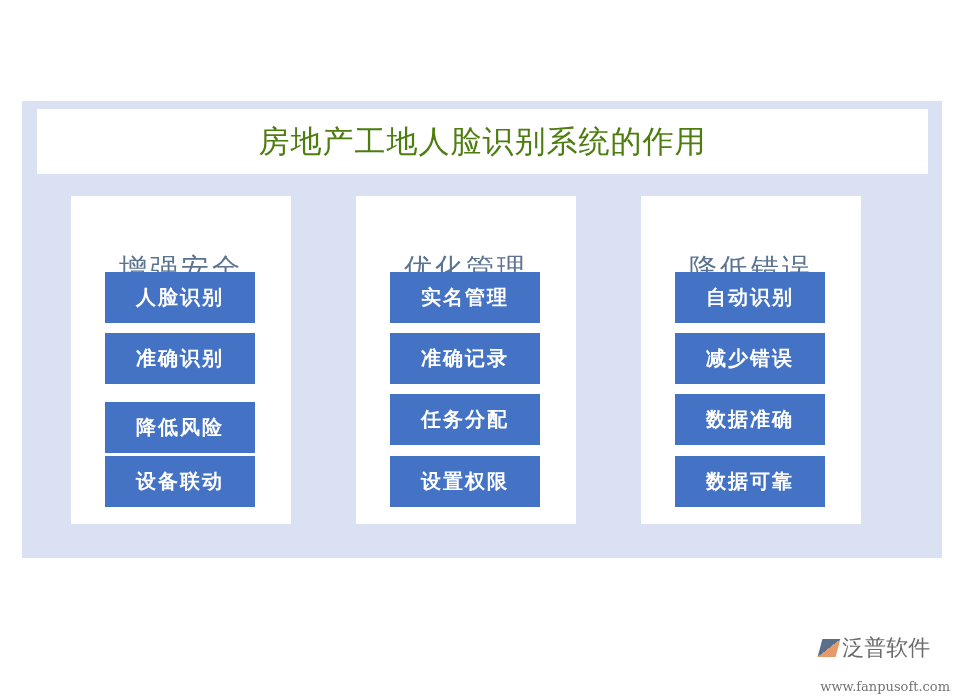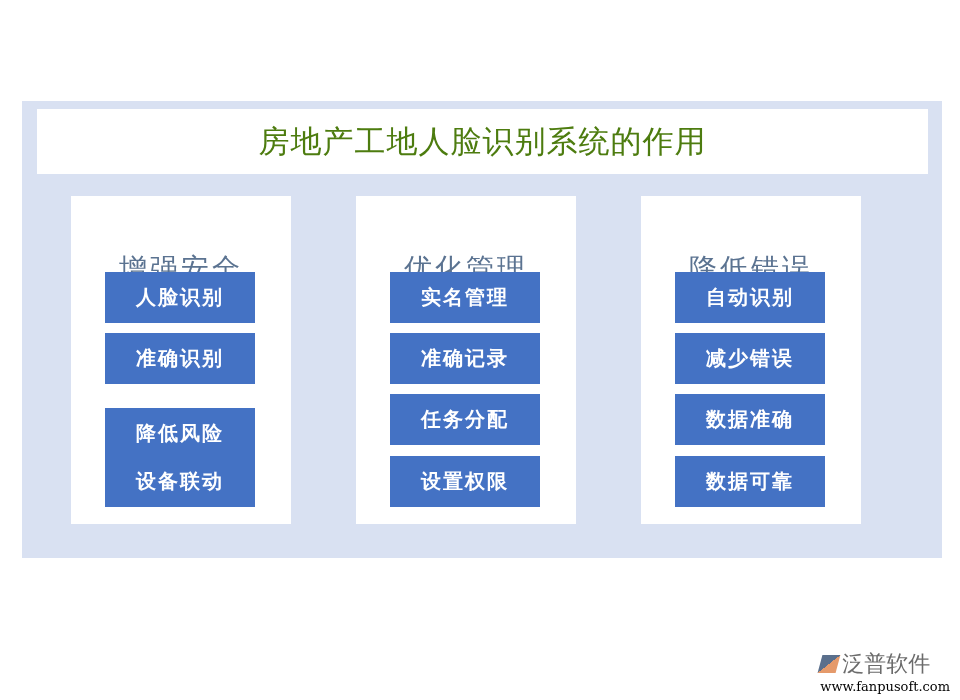--- a/index.html
+++ b/index.html
@@ -5,36 +5,36 @@
   html,body{margin:0;padding:0;background:#fff;}
   body{width:960px;height:700px;position:relative;overflow:hidden;font-family:"DejaVu Serif","Liberation Serif",serif;}
   .outer{position:absolute;left:22px;top:101px;width:920px;height:457px;background:#d9e1f2;}
   .title-box{position:absolute;left:37px;top:109px;width:891px;height:65px;background:#fff;display:flex;align-items:center;justify-content:center;}
   .title{font-size:31px;color:#4d7c0f;letter-spacing:1px;font-family:Liberation Serif, serif;}
   .panel{position:absolute;top:196px;width:220px;height:328px;background:#fff;}
   .panel-title{position:absolute;left:0;right:0;top:18px;text-align:center;font-size:28px;color:#5b7391;letter-spacing:3px;margin-top:36px;}
   .btn{position:absolute;left:34px;width:150px;height:51px;background:#4472c4;color:#ffffff;font-size:20px;font-weight:bold;display:flex;align-items:center;justify-content:center;letter-spacing:2px;}
   .wm{position:absolute;right:10px;bottom:6px;text-align:center;}
   .wm-name{font-size:22px;color:#6b6b6b;font-family:"DejaVu Sans",sans-serif;display:flex;align-items:center;gap:4px;margin-top:24px;}
-  .wm-url{font-size:13px;color:#000000;}
+  .wm-url{font-size:13px;color:#737373;margin-top:16px;}
   .wm-logo{width:18px;height:18px;background:linear-gradient(135deg,#5a6f8c 50%,#e59a6b 50%);transform:skewX(-15deg);}
 </style>
 </head>
 <body>
 
 <div class="outer"></div>
 <div class="title-box">
   <span class="title">房地产工地人脸识别系统的作用</span>
 </div>
 
 <div class="panel" style="left:71px">
   <div class="panel-title">增强安全</div>
   <div class="btn" style="top:76px">人脸识别</div>
   <div class="btn" style="top:137px">准确识别</div>
-  <div class="btn" style="top:212px">降低风险</div>
+  <div class="btn" style="top:206px">降低风险</div>
   <div class="btn" style="top:260px">设备联动</div>
 </div>
 
 <div class="panel" style="left:356px">
   <div class="panel-title">优化管理</div>
   <div class="btn" style="top:76px">实名管理</div>
   <div class="btn" style="top:137px">准确记录</div>
   <div class="btn" style="top:198px">任务分配</div>
   <div class="btn" style="top:260px">设置权限</div>
 </div>

